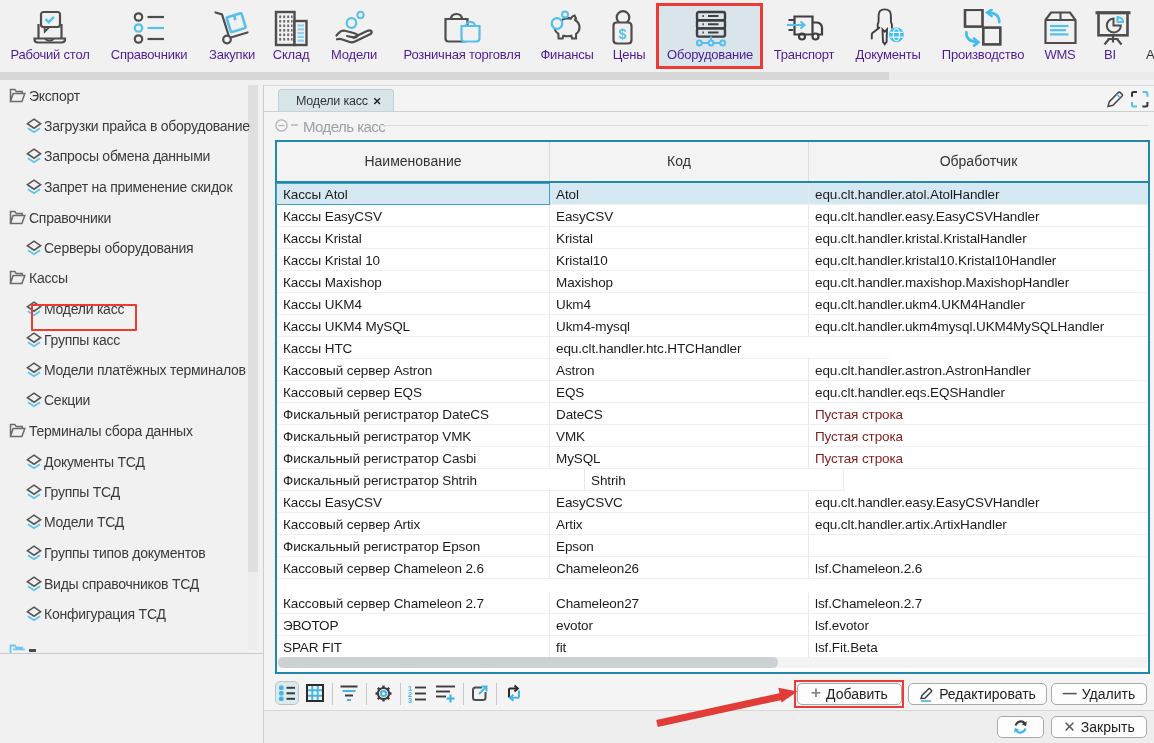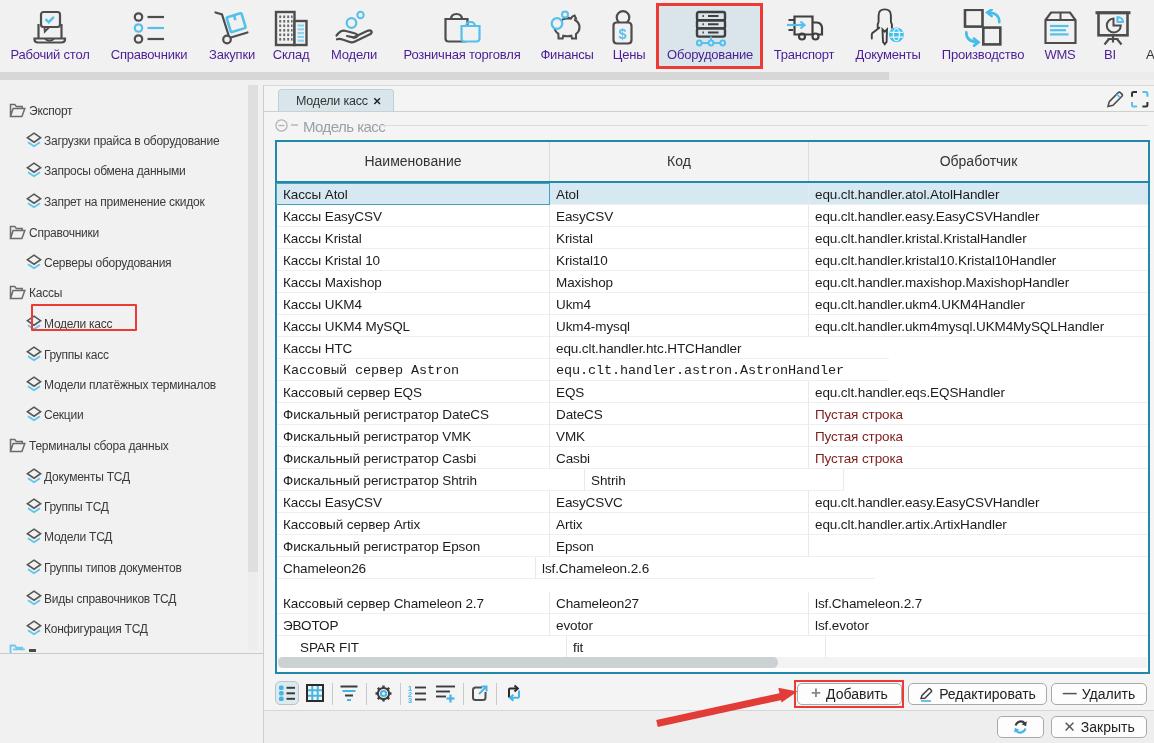--- a/index.html
+++ b/index.html
@@ -1,19 +1,19 @@
 <!DOCTYPE html>
 <html><head><meta charset="utf-8"><style>
 *{margin:0;padding:0;box-sizing:border-box}
 html,body{width:1154px;height:743px;overflow:hidden}
 body{position:relative;font-family:"Liberation Sans",sans-serif;background:#f1f1f2}
 .abs{position:absolute}
 .ic{position:absolute;top:10px}
 .lb{position:absolute;top:47px;font-size:13px;letter-spacing:-0.2px;color:#4c1d95;white-space:nowrap;transform:translateX(-50%)}
-.tr{position:absolute;display:flex;align-items:flex-end;height:30px;font-size:12px;letter-spacing:-0.25px;color:#3a3a3a;white-space:nowrap}
+.tr{position:absolute;display:flex;align-items:flex-start;height:30px;font-size:14px;letter-spacing:-0.25px;color:#3a3a3a;white-space:nowrap}
 .tr svg{margin-right:2px;flex:none}
 .cell{float:left;height:22px;line-height:21px;padding-top:1px;font-size:13.5px;letter-spacing:-0.1px;color:#1c1c1c;padding-left:6px;border-right:1px solid #e9e9e9;border-bottom:1px solid #efefef;white-space:nowrap;overflow:hidden}
 .hc{float:left;text-align:center;font-size:14px;color:#333;line-height:38px;border-right:1px solid #dcdcdc;height:39px}
 .btn{position:absolute;height:22px;background:#fdfdfd;border:1px solid #a9a9a9;border-radius:5px;font-size:14px;color:#222;display:flex;align-items:center;justify-content:center;white-space:nowrap}
 .gray{color:#7f1d1d}
 </style></head>
 <body>
 
 <div class="abs" style="left:656px;top:3px;width:107px;height:66px;background:#d9e5ea;border:3px solid #ee3a34"></div>
 
@@ -422,42 +422,43 @@
     </div>
 <div style="overflow:hidden;height:22px;">
       <div class="cell" style="width:273px">Кассы UKM4 MySQL</div>
       <div class="cell" style="width:259px">Ukm4-mysql</div>
       <div class="cell" style="width:339px;border-right:none">equ.clt.handler.ukm4mysql.UKM4MySQLHandler</div>
     </div>
 <div style="overflow:hidden;height:22px;">
       <div class="cell" style="width:273px">Кассы HTC</div>
       <div class="cell" style="width:339px;border-right:none">equ.clt.handler.htc.HTCHandler</div>
     </div>
-<div style="overflow:hidden;height:22px;font-family:Liberation Mono, monospace;">
+<div style="overflow:hidden;height:22px;">
       <div class="cell" style="width:273px">Кассовый сервер Astron</div>
+      <div class="cell" style="width:259px">Astron</div>
       <div class="cell" style="width:339px;border-right:none">equ.clt.handler.astron.AstronHandler</div>
     </div>
 <div style="overflow:hidden;height:22px;">
       <div class="cell" style="width:273px">Кассовый сервер EQS</div>
       <div class="cell" style="width:259px">EQS</div>
       <div class="cell" style="width:339px;border-right:none">equ.clt.handler.eqs.EQSHandler</div>
     </div>
 <div style="overflow:hidden;height:22px;">
       <div class="cell" style="width:273px">Фискальный регистратор DateCS</div>
       <div class="cell" style="width:259px">DateCS</div>
       <div class="cell gray" style="width:339px;border-right:none">Пустая строка</div>
     </div>
 <div style="overflow:hidden;height:22px;">
       <div class="cell" style="width:273px">Фискальный регистратор VMK</div>
       <div class="cell" style="width:259px">VMK</div>
       <div class="cell gray" style="width:339px;border-right:none">Пустая строка</div>
     </div>
 <div style="overflow:hidden;height:22px;">
       <div class="cell" style="width:273px">Фискальный регистратор Casbi</div>
-      <div class="cell" style="width:259px">Casbi</div>
+      <div class="cell" style="width:259px">MySQL</div>
       <div class="cell gray" style="width:339px;border-right:none">Пустая строка</div>
     </div>
 <div style="overflow:hidden;height:22px;">
       <div class="cell" style="width:308px">Фискальный регистратор Shtrih</div>
       <div class="cell" style="width:259px">Shtrih</div>
       <div class="cell" style="width:339px;border-right:none">equ.clt.handler.shtrihPrint.ShtrihPrintHandler</div>
     </div>
 <div style="overflow:hidden;height:22px;">
       <div class="cell" style="width:273px">Кассы EasyCSV</div>
       <div class="cell" style="width:259px">EasyCSVC</div>
@@ -467,34 +468,35 @@
       <div class="cell" style="width:273px">Кассовый сервер Artix</div>
       <div class="cell" style="width:259px">Artix</div>
       <div class="cell" style="width:339px;border-right:none">equ.clt.handler.artix.ArtixHandler</div>
     </div>
 <div style="overflow:hidden;height:22px;">
       <div class="cell" style="width:273px">Фискальный регистратор Epson</div>
       <div class="cell" style="width:259px">Epson</div>
       <div class="cell" style="width:339px;border-right:none"></div>
     </div>
 <div style="overflow:hidden;height:22px;">
+      <div class="cell" style="width:273px">Кассовый сервер Chameleon 2.6</div>
       <div class="cell" style="width:259px">Chameleon26</div>
       <div class="cell" style="width:339px;border-right:none">lsf.Chameleon.2.6</div>
     </div>
 <div style="overflow:hidden;height:22px;margin-top:13px;">
       <div class="cell" style="width:273px">Кассовый сервер Chameleon 2.7</div>
       <div class="cell" style="width:259px">Chameleon27</div>
       <div class="cell" style="width:339px;border-right:none">lsf.Chameleon.2.7</div>
     </div>
 <div style="overflow:hidden;height:22px;">
       <div class="cell" style="width:273px">ЭВОТОР</div>
       <div class="cell" style="width:259px">evotor</div>
       <div class="cell" style="width:339px;border-right:none">lsf.evotor</div>
     </div>
-<div style="overflow:hidden;height:22px;margin-left:17px;">
+<div style="overflow:hidden;height:22px;">
       <div class="cell" style="width:273px">SPAR FIT</div>
       <div class="cell" style="width:259px">fit</div>
       <div class="cell" style="width:339px;border-right:none">lsf.Fit.Beta</div>
     </div>
 <div style="position:absolute;left:1px;bottom:4px;width:869px;height:11px;background:#f3f3f3"></div>
 <div style="position:absolute;left:1px;bottom:4px;width:500px;height:11px;background:#ccd1d4;border-radius:5px"></div>
 </div>
 <div class="abs" style="left:276px;top:183px;width:274px;height:22px;border:1.5px solid #45a1c2"></div>
 
 <div class="abs" style="left:264px;top:710px;width:890px;height:1px;background:#d6d6d6"></div>

